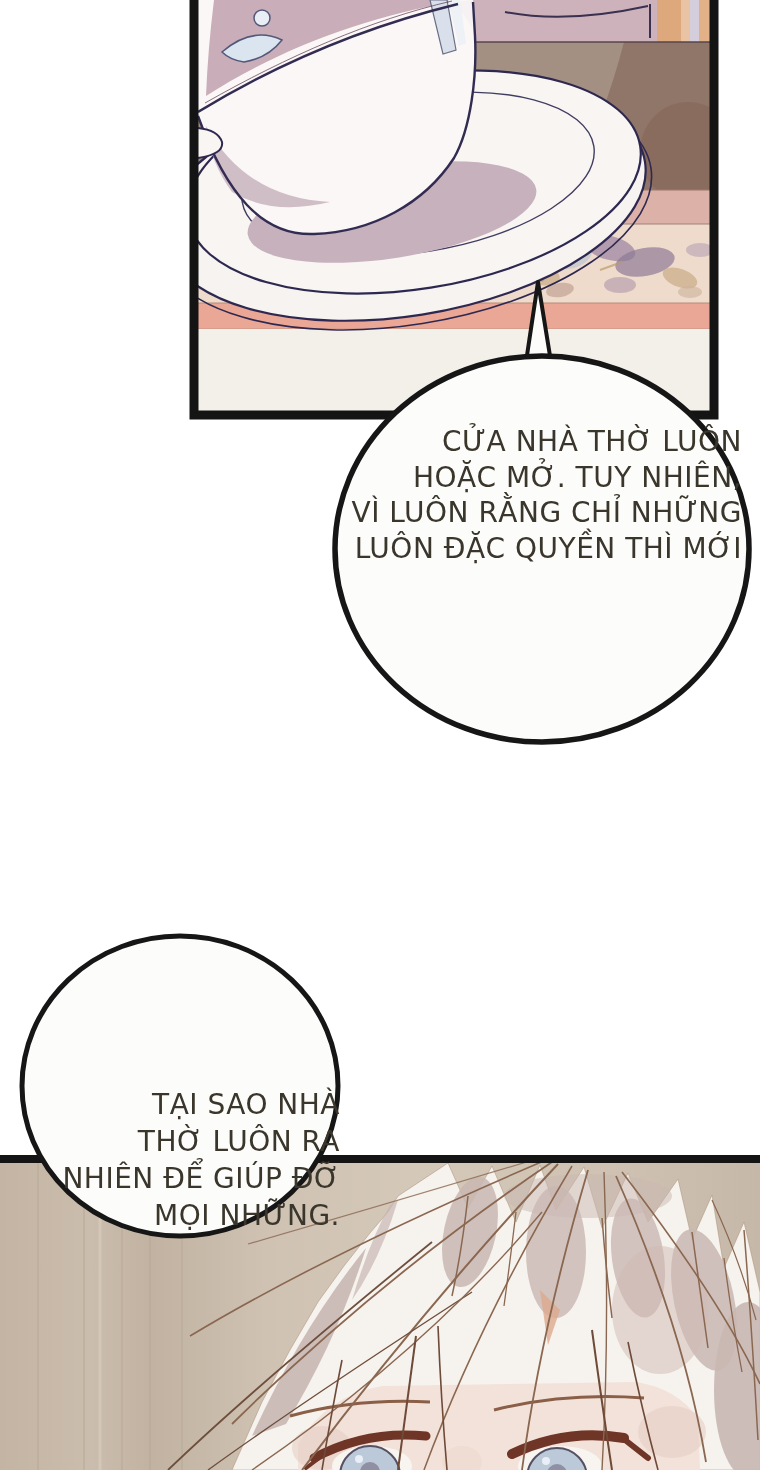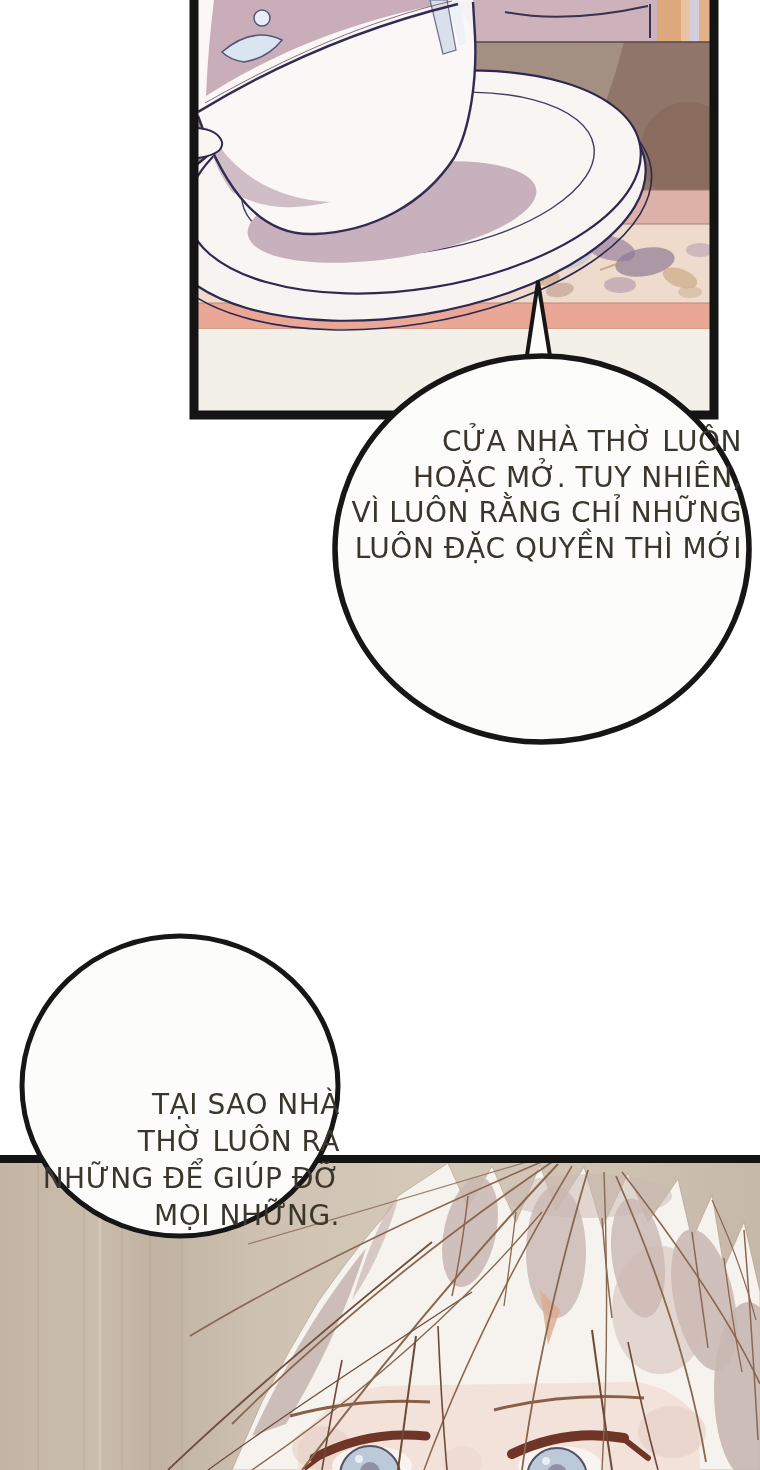--- a/index.html
+++ b/index.html
@@ -205,17 +205,17 @@
 <div class="bubble-text" style="left:342px;top:424px;width:400px;">
   <div>CỬA NHÀ THỜ LUÔN</div>
   <div>HOẶC MỞ. TUY NHIÊN,</div>
   <div>VÌ LUÔN RẰNG CHỈ NHỮNG</div>
   <div>LUÔN ĐẶC QUYỀN THÌ MỚI</div>
 </div>
 
 <div class="bubble-text b2" style="left:20px;top:1070px;width:320px;margin-top:16px;">
   <div>TẠI SAO NHÀ</div>
   <div>THỜ LUÔN RA</div>
-  <div>NHỮNG ĐỂ GIÚP ĐỠ</div>
+  <div>NHIÊN ĐỂ GIÚP ĐỠ</div>
   <div>MỌI NHỮNG.</div>
 </div>
 
 </div>
 
 </body></html>

